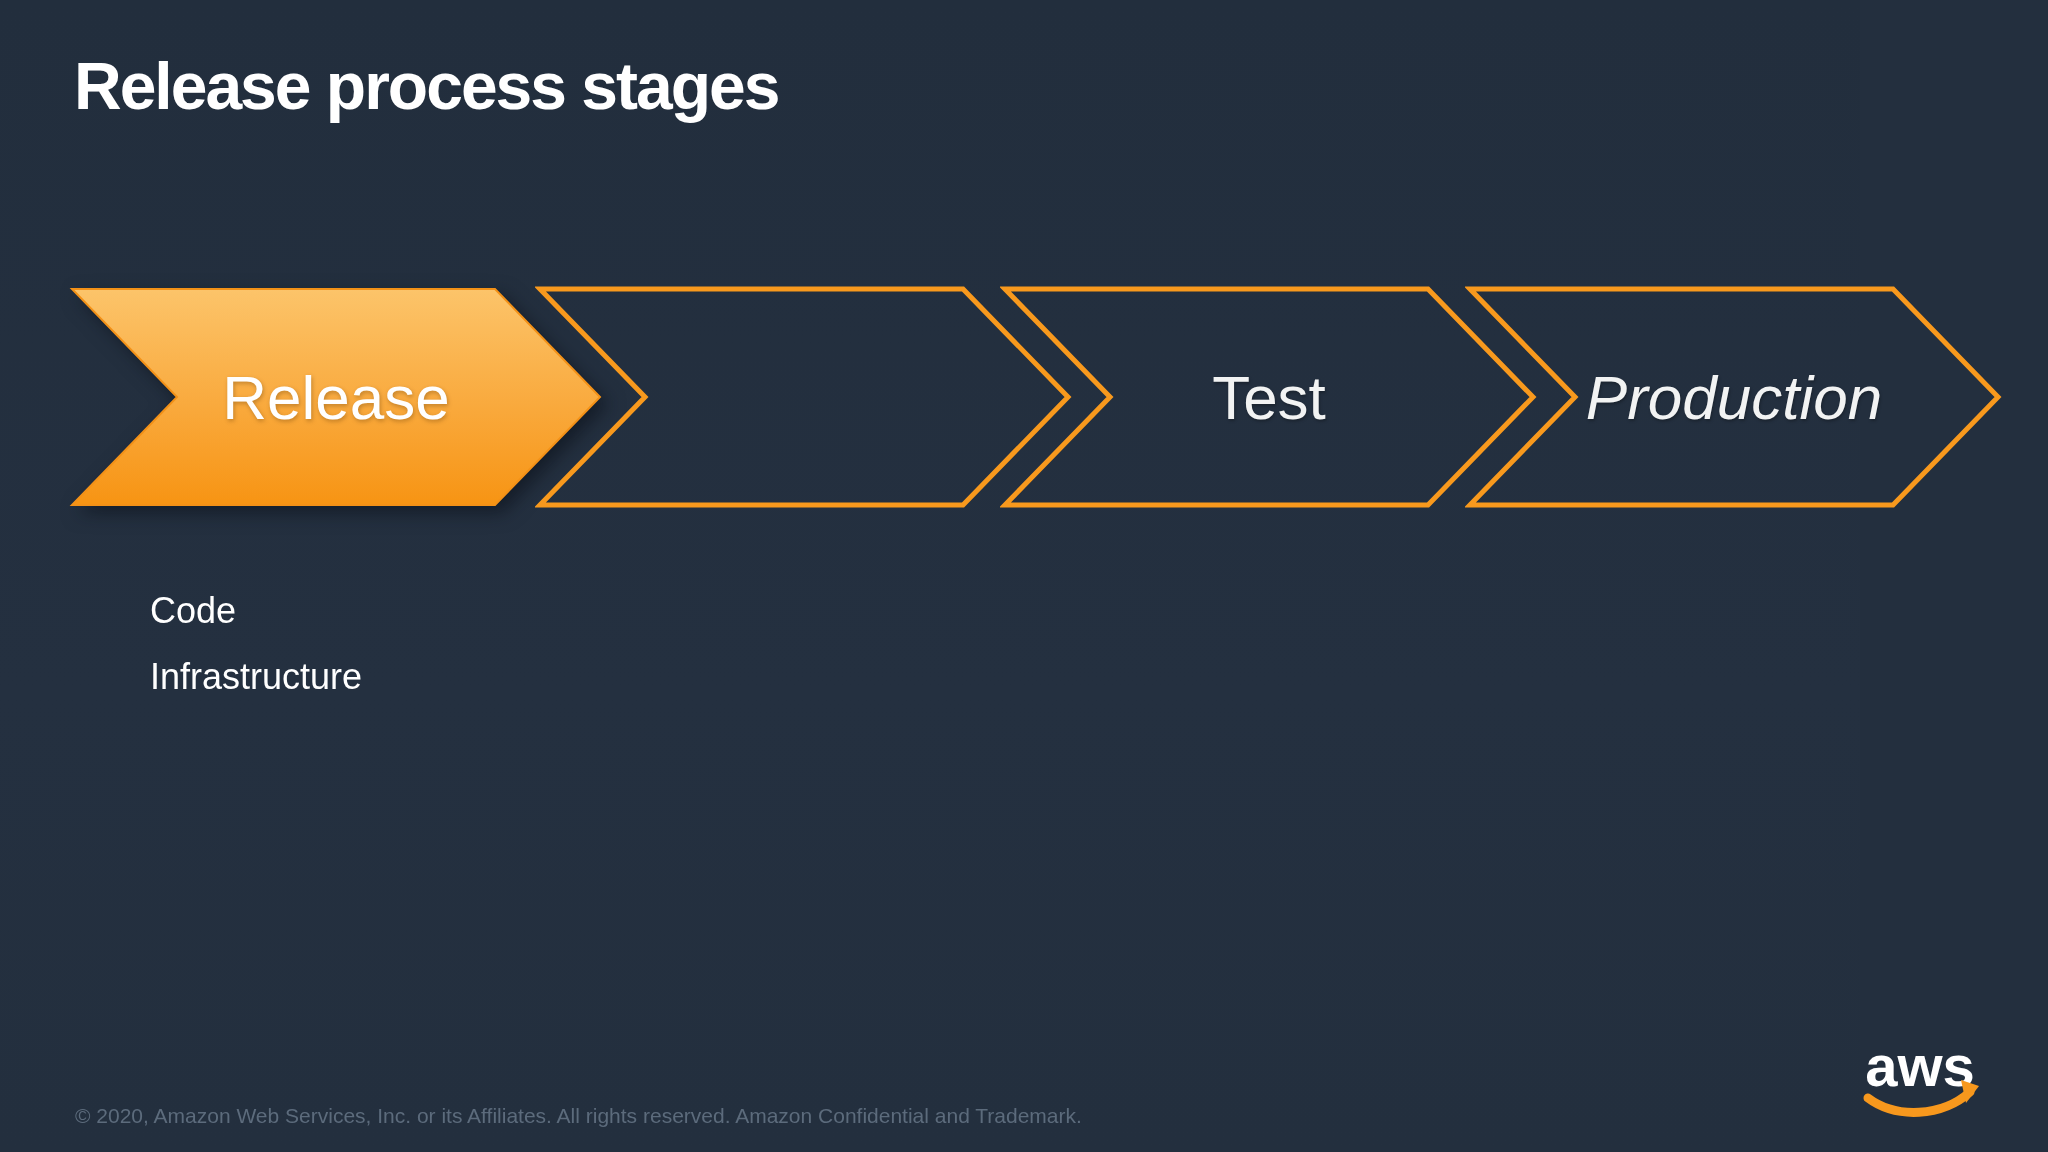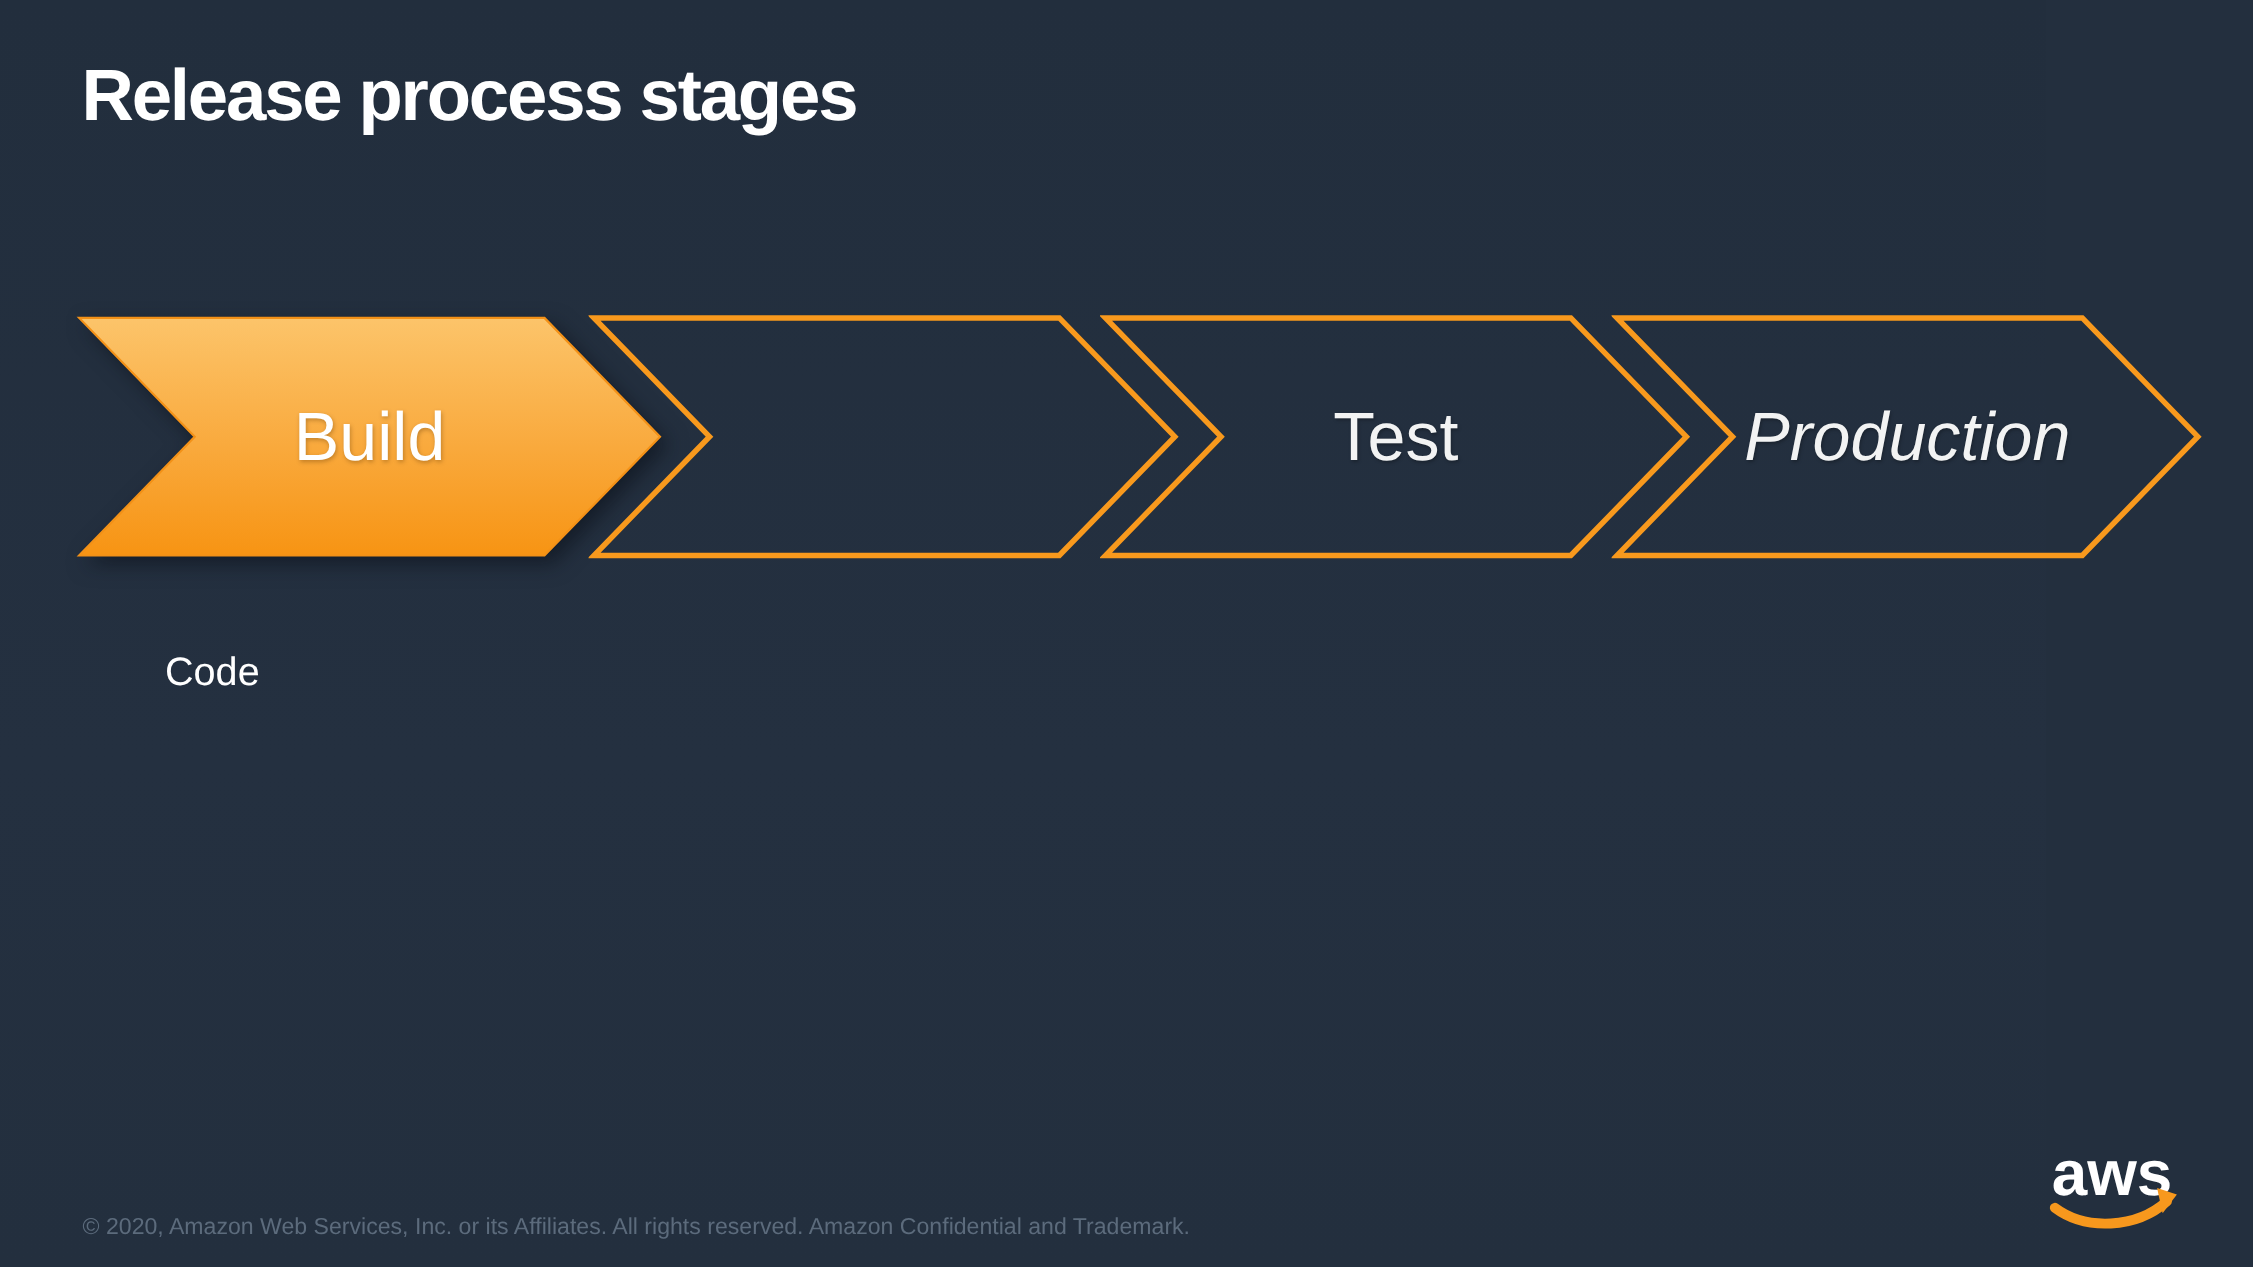--- a/index.html
+++ b/index.html
@@ -98,26 +98,27 @@
   </svg>
 
   <svg class="chevron-svg svg-pos-2" width="538" height="226" viewBox="-5 -5 538 226">
     <polygon points="0,0 423,0 528,108 423,216 0,216 105,108" fill="none" stroke="#F8991D" stroke-width="5" stroke-linejoin="miter"></polygon>
   </svg>
 
   <svg class="chevron-svg svg-pos-3" width="538" height="226" viewBox="-5 -5 538 226">
     <polygon points="0,0 423,0 528,108 423,216 0,216 105,108" fill="none" stroke="#F8991D" stroke-width="5" stroke-linejoin="miter"></polygon>
   </svg>
 
-  <div class="stage-label active pos-0">Build</div>
+  <div class="stage-label active pos-0">Release</div>
   <div class="stage-label pos-2">Test</div>
   <div class="stage-label pos-3">Production</div>
 
   <div class="stage-notes">
     <div>Code</div>
+    <div>Infrastructure</div>
   </div>
 
   <div class="footer-copyright">© 2020, Amazon Web Services, Inc. or its Affiliates. All rights reserved. Amazon Confidential and Trademark.</div>
 
   <svg class="aws-logo" viewBox="0 0 130 100">
     <text class="aws-logo-text" x="62" y="56" text-anchor="middle">aws</text>
     <g>
       <path d="M10,68 C38,89 84,87 112,62" fill="none" stroke="#F7981D" stroke-width="9" stroke-linecap="round"></path>
       <path d="M103,50 L121,56 L108,73 Z" fill="#F7981D"></path>
     </g>

